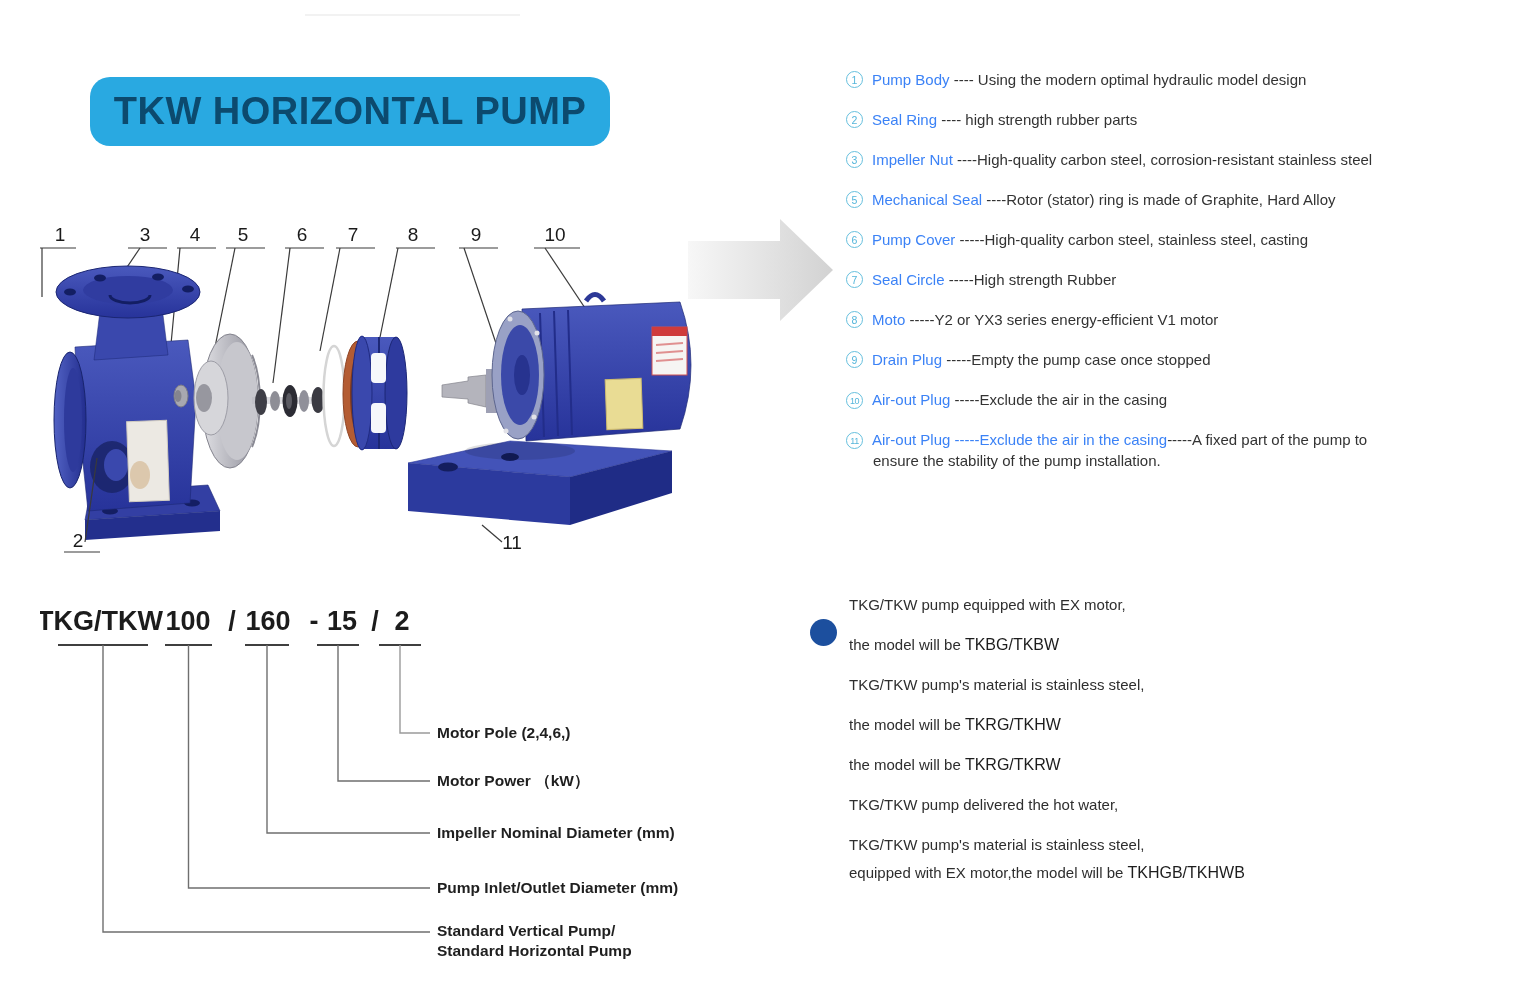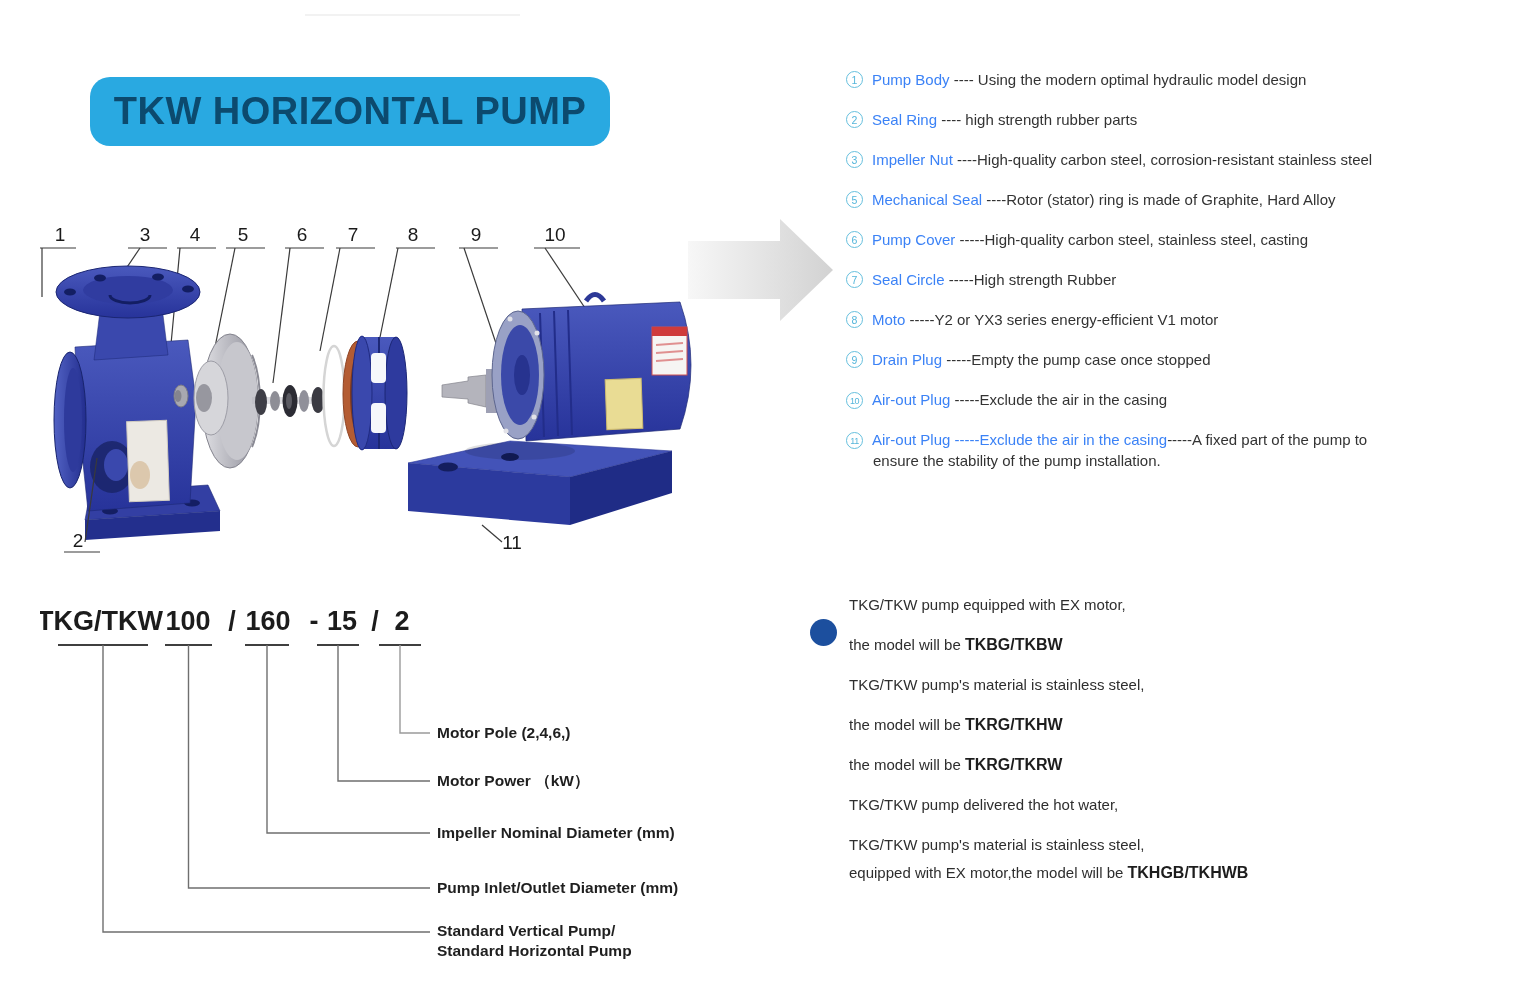--- a/index.html
+++ b/index.html
@@ -37,21 +37,21 @@
   .pl-name{color:#3b82f6;}
   .pl-desc{color:#333333;}
   .pl-wrap{display:block;margin-left:27px;line-height:21px;color:#333;}
 
   
   .note-dot{left:810px;top:619px;width:27px;height:27px;border-radius:50%;background:#1c4f9e;}
   .notes{left:849px;top:593px;width:620px;font-size:15px;color:#2e2e2e;}
   .note-line{line-height:23px;margin-bottom:17px;white-space:nowrap;}
   .note-line.tight{margin-bottom:5px;}
   .note-line.lastline{margin-bottom:0;}
-  .note-code{font-weight:bold;font-size:16px;color:#1d1d1d;}
+  .note-code{font-weight:normal;font-size:16px;color:#1d1d1d;}
 
   
   svg text{font-family:"Liberation Sans","DejaVu Sans",sans-serif;}
   .callout-num{font-size:19px;fill:#1a1a1a;}
   .model-seg{font-size:27px;font-weight:bold;fill:#1c1c1c;}
   .model-label{font-size:15.5px;font-weight:bold;fill:#1f1f1f;}
 </style>
 </head>
 <body>
 

